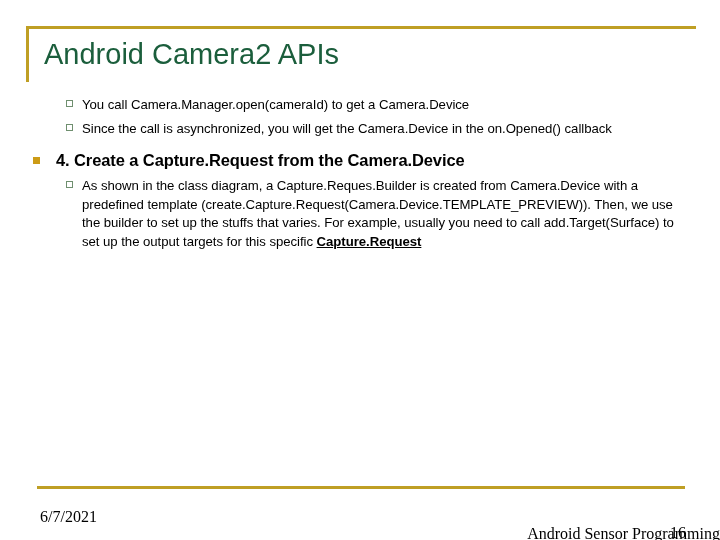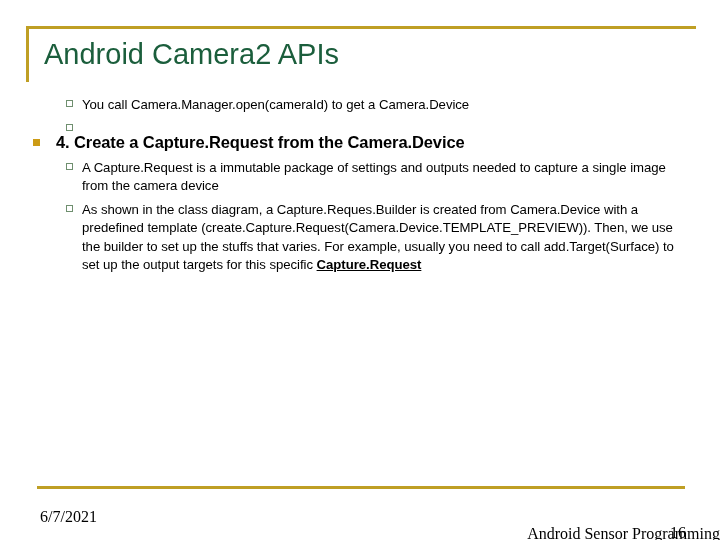--- a/index.html
+++ b/index.html
@@ -160,33 +160,30 @@
   <div class="body">
 
 
     <div class="lvl2">
       <span class="bullet-hollow"></span>
       <span class="l2-text">You call Camera.Manager.open(cameraId) to get a Camera.Device</span>
     </div>
 
     <div class="lvl2">
       <span class="bullet-hollow"></span>
+      <span class="l2-text">Since the call is asynchronized, you will get the Camera.Device in the on.Opened() callback</span>
     </div>
 
     <div class="group-gap"></div>
 
     <div class="lvl1">
       <span class="bullet-sq"></span>
       <span class="l1-text">4. Create a Capture.Request from the Camera.Device</span>
     </div>
 
-    <div class="lvl2">
-      <span class="bullet-hollow"></span>
-      <span class="l2-text">A Capture.Request is a immutable package of settings and outputs needed to capture a single image from the camera device</span>
-    </div>
 
     <div class="lvl2">
       <span class="bullet-hollow"></span>
       <span class="l2-text"><span>As shown in the class diagram, a Capture.Reques.Builder is created from Camera.Device with a predefined template (create.Capture.Request(Camera.Device.TEMPLATE_PREVIEW)). Then, we use the builder to set up the stuffs that varies. For example, usually you need to call add.Target(Surface) to set up the output targets for this specific </span><b class="inline-strong">Capture.Request</b></span>
     </div>
 
   </div>
 
   <div class="footer-rule"></div>
 

